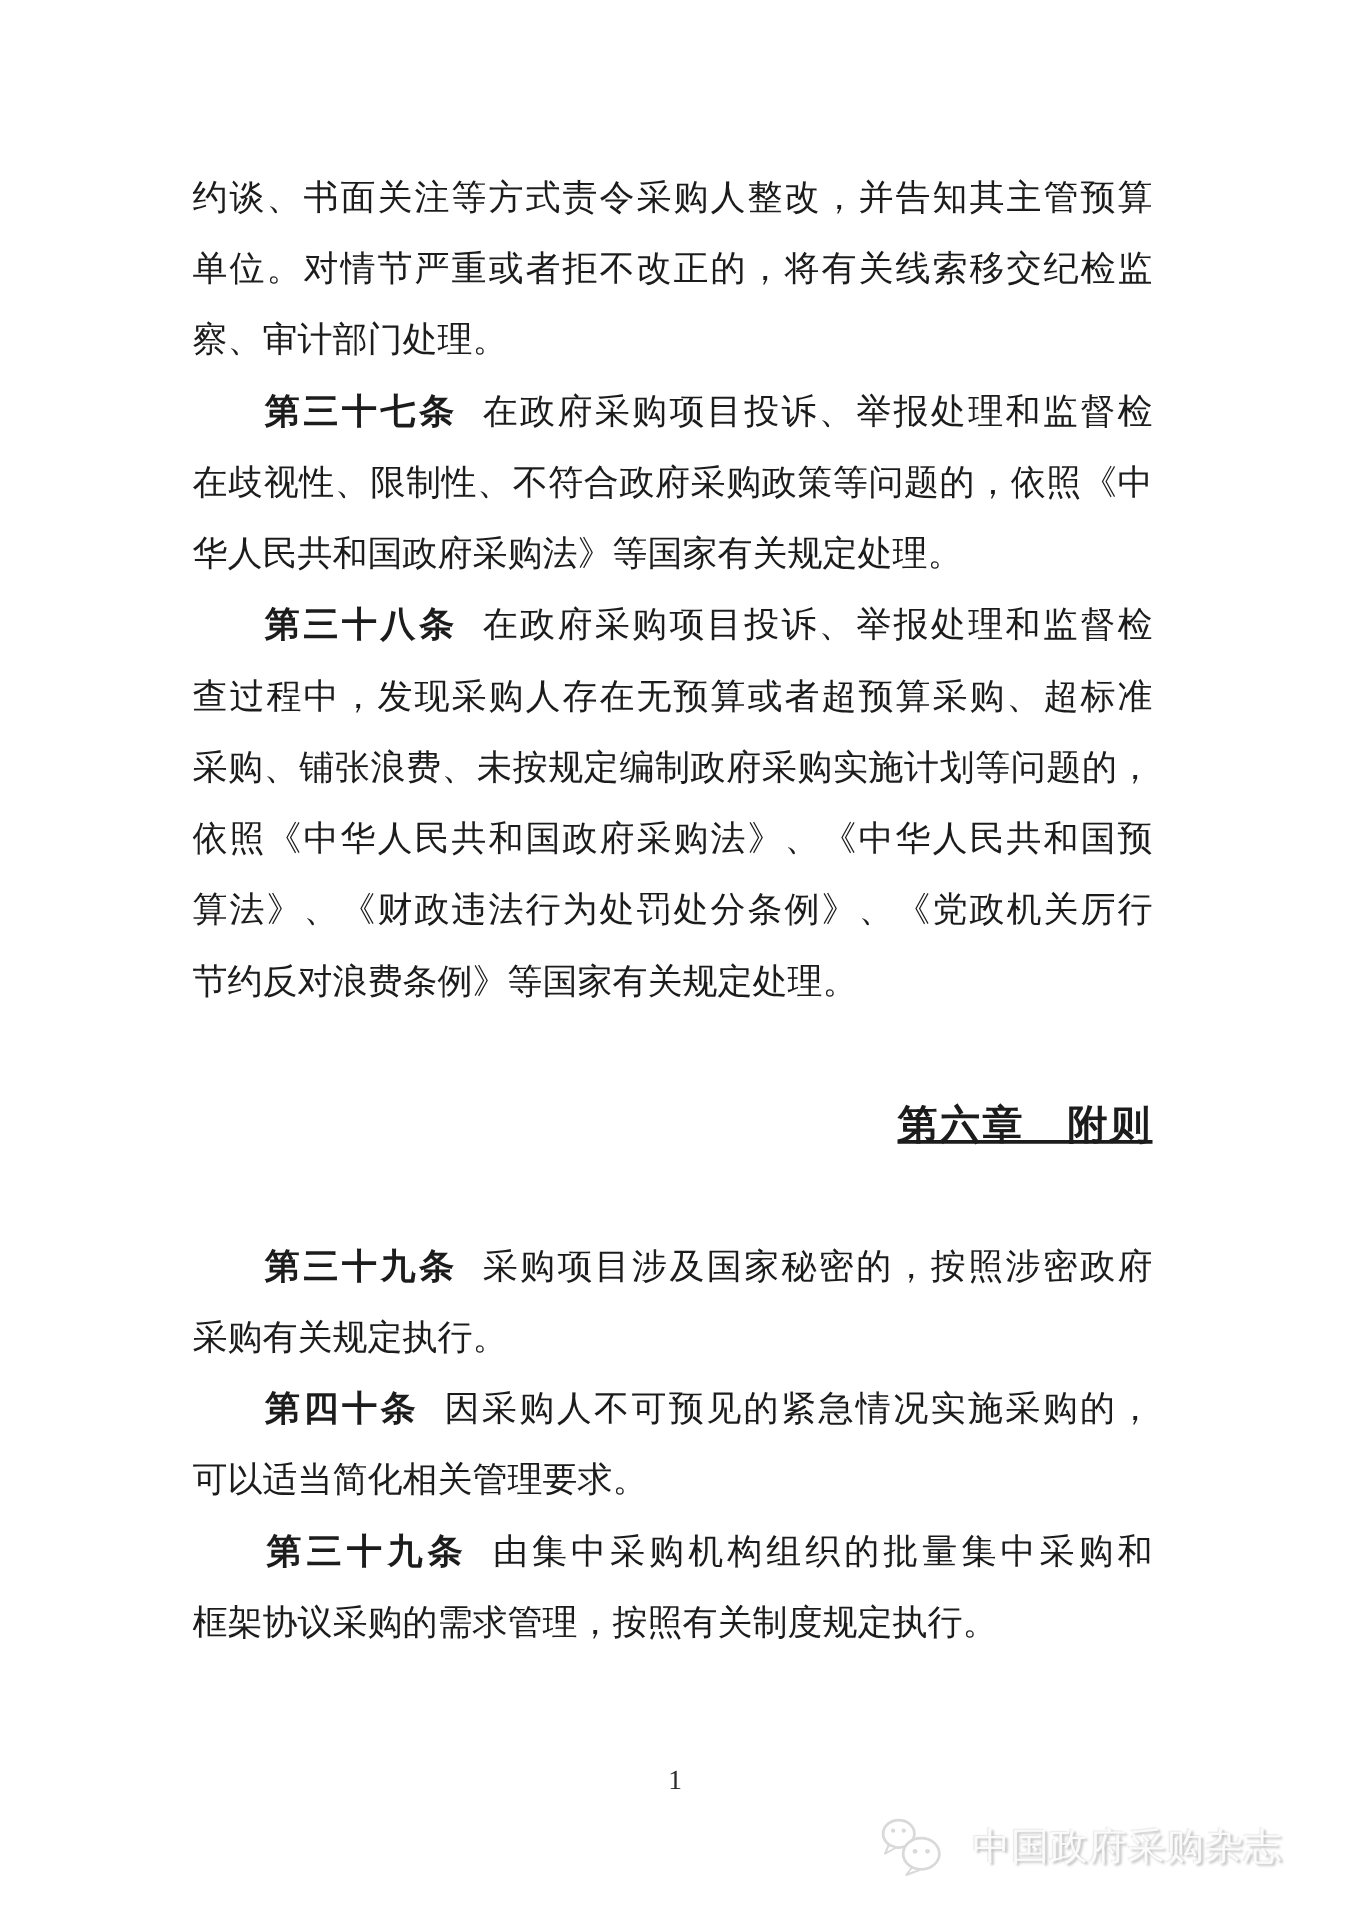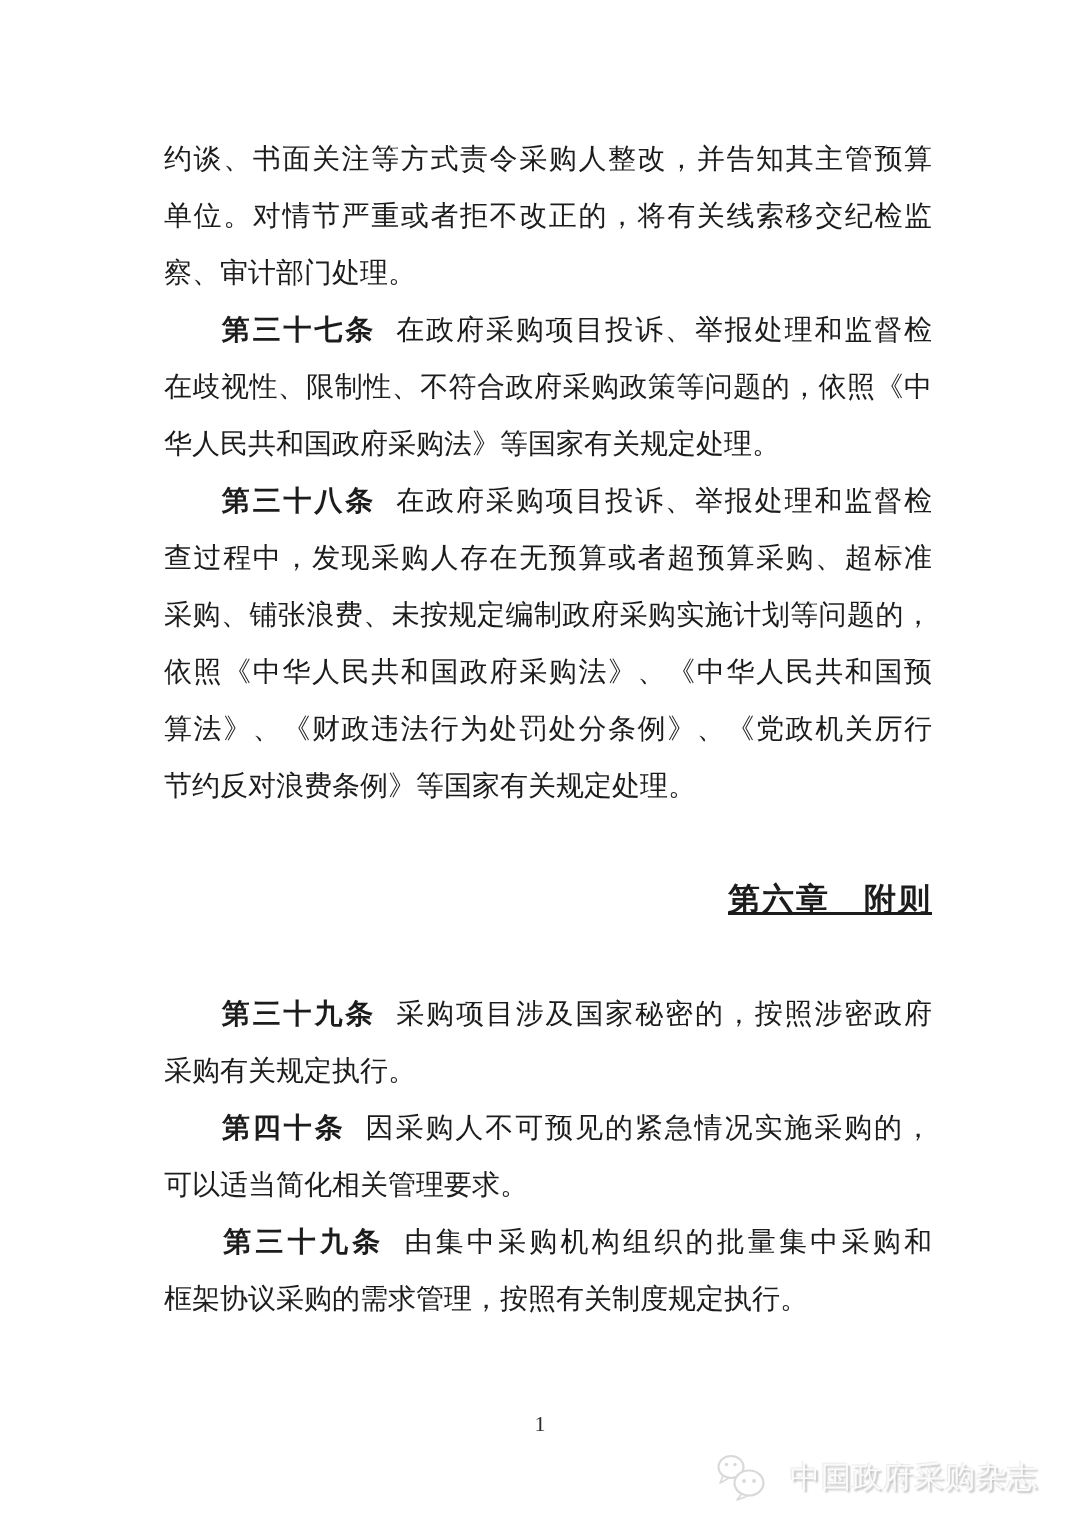--- a/index.html
+++ b/index.html
@@ -11,21 +11,21 @@
     position: relative;
     width: 1080px;
     height: 1528px;
     background: #ffffff;
     font-family: "Liberation Serif", "DejaVu Serif", serif;
     color: #1c1c1c;
     overflow: hidden;
   }
   .body-text {
     position: absolute;
-    left: 164px;
+    left: 154px;
     top: 130px;
     width: 768px;
   }
   .line {
     height: 57px;
     line-height: 57px;
     font-size: 28px;
     overflow: hidden;
     white-space: nowrap;
     color: #1c1c1c;
@@ -70,21 +70,21 @@
     width: 1080px;
     height: 32px;
     line-height: 32px;
     text-align: center;
     font-size: 22px;
     color: #2a2a2a;
   }
   .watermark {
     position: absolute;
     top: 1452px;
-    right: 42px;
+    right: 54px;
     display: flex;
     align-items: center;
     gap: 24px;
   }
   .watermark-text {
     font-family: "Liberation Sans", "DejaVu Sans", sans-serif;
     font-size: 30px;
     letter-spacing: 1px;
     color: #fbfbfb;
     text-shadow: 2px 2px 2px #c2c2c2, -1px -1px 1px #e9e9e9;

